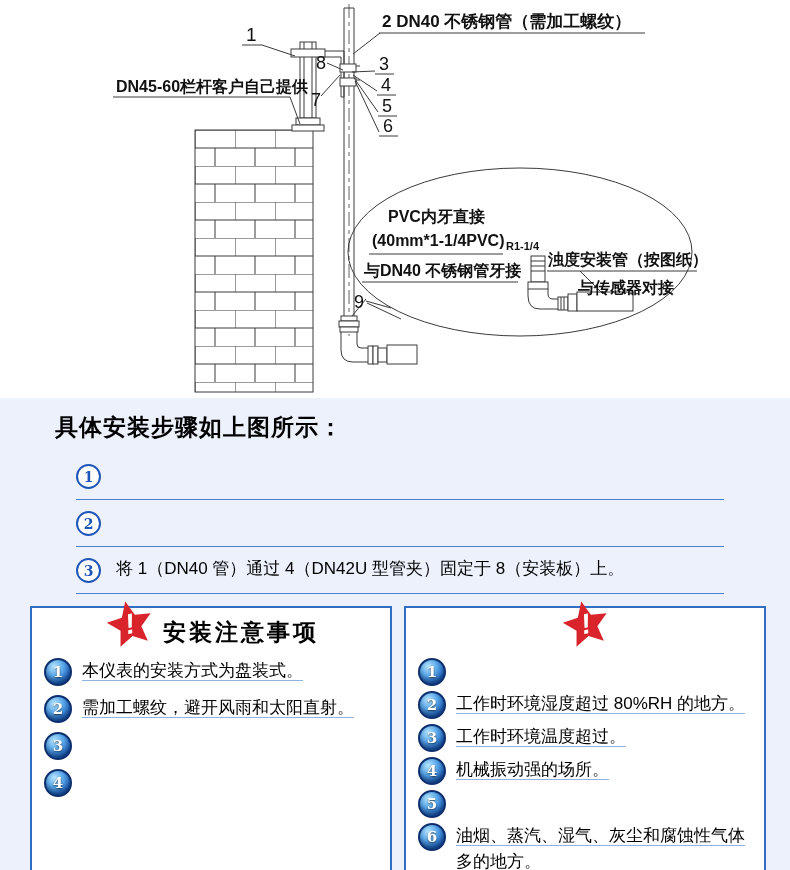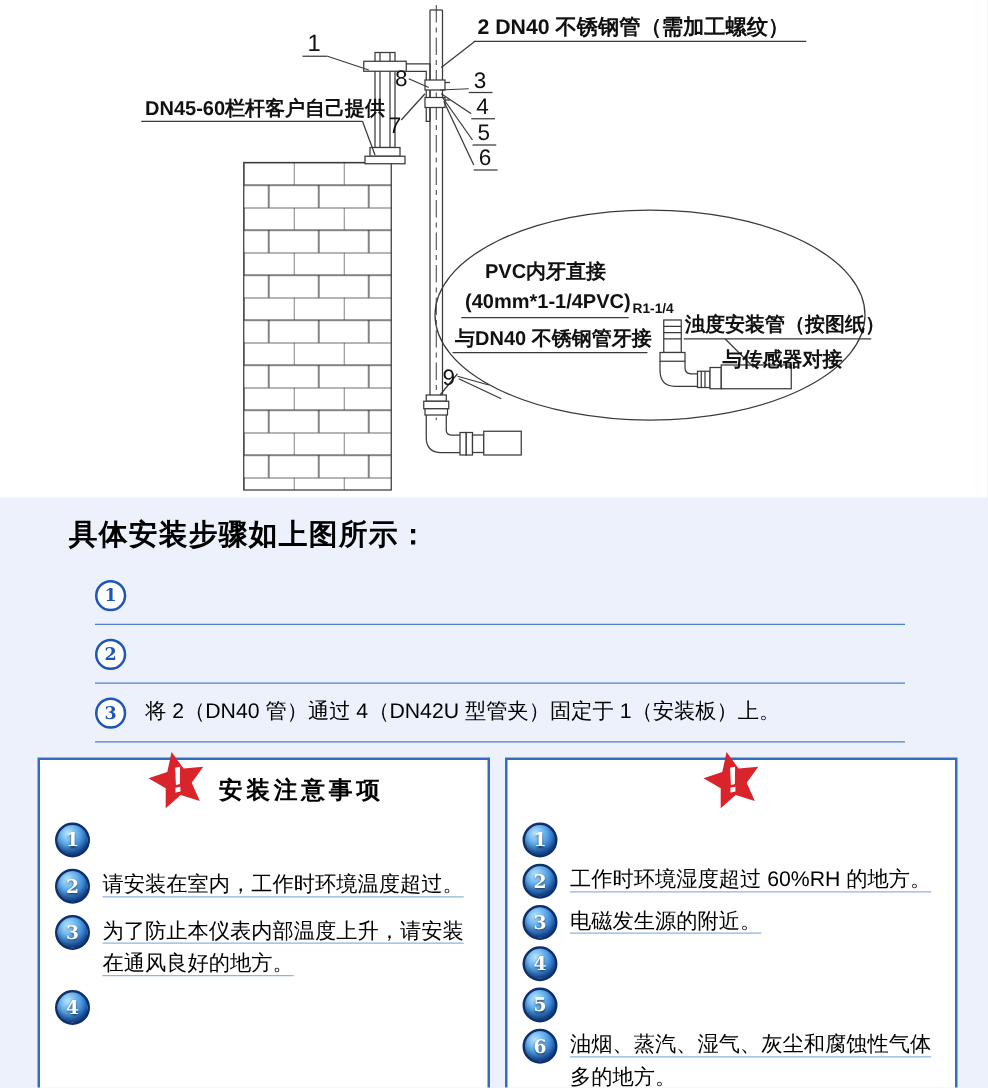--- a/index.html
+++ b/index.html
@@ -20,21 +20,21 @@
   .step-num{flex:0 0 auto;width:21px;height:21px;border:2px solid #1d55b8;border-radius:50%;
     color:#1d55b8;font-weight:bold;font-size:14px;line-height:1;display:flex;align-items:center;justify-content:center;
     background:#fff;font-family:"DejaVu Serif",serif;margin-top:2px;}
   .step-text{font-size:17px;line-height:1.55;}
 
   
   .boxes{display:flex;gap:12px;margin:12px 24px 0 30px;}
   .warn-box{flex:1;background:#ffffff;border:2px solid #2f6ec2;padding:4px 10px 8px 12px;position:relative;}
   .box-header{display:flex;align-items:center;justify-content:center;gap:8px;height:40px;margin-bottom:6px;}
   .star-icon{width:50px;height:50px;margin-top:-16px;flex:0 0 auto;}
-  .box-title{font-size:19px;font-weight:bold;letter-spacing:3px;white-space:nowrap;}
+  .box-title{font-size:23px;font-weight:bold;letter-spacing:3px;white-space:nowrap;}
   .warn-item{display:flex;gap:10px;align-items:flex-start;}
   .notice .warn-item{margin-bottom:9px;}
   .avoid .warn-item{margin-bottom:5px;}
   .bullet{flex:0 0 auto;width:24px;height:24px;border-radius:50%;
     background:radial-gradient(circle at 35% 28%, #b8e6fd 0%, #5aa8ea 38%, #1c5cb4 72%, #0d3a86 100%);
     border:2px solid #0e2f6e;color:#fff;font-weight:bold;font-size:15px;
     display:flex;align-items:center;justify-content:center;
     text-shadow:0 1px 2px rgba(0,0,0,.65);box-shadow:inset 0 -3px 4px rgba(0,0,0,.3);
     font-family:"DejaVu Serif",serif;}
   .warn-text{font-size:17px;line-height:1.5;
@@ -176,49 +176,49 @@
   <div class="steps-title">具体安装步骤如上图所示：</div>
   <div class="steps-list">
     <div class="step-row">
       <span class="step-num">1</span>
     </div>
     <div class="step-row">
       <span class="step-num">2</span>
     </div>
     <div class="step-row">
       <span class="step-num">3</span>
-      <span class="step-text">将 2（DN40 管）通过 4（DN42U 型管夹）固定于 1（安装板）上。</span>
+      <span class="step-text">将 1（DN40 管）通过 4（DN42U 型管夹）固定于 8（安装板）上。</span>
     </div>
   </div>
 </div>
 
 <div class="boxes">
 
   <div class="warn-box notice">
     <div class="box-header">
       <span class="star-icon">
         <svg viewBox="0 0 48 48" width="50" height="50">
           <g transform="rotate(-12 24 24)">
             <path d="M24 2 L30.4 16.4 L45.5 18.1 L34.2 28.4 L37.4 43.4 L24 35.8 L10.6 43.4 L13.8 28.4 L2.5 18.1 L17.6 16.4 Z" fill="#d8242a"></path>
             <text x="24" y="33" font-size="27" font-weight="bold" font-style="italic" fill="#ffffff" text-anchor="middle" font-family="Liberation Sans, sans-serif">!</text>
           </g>
         </svg>
       </span>
       <span class="box-title">安装注意事项</span>
     </div>
     <div class="warn-item">
       <span class="bullet">1</span>
+      <span class="warn-text">本仪表的安装方式为盘装式。</span>
     </div>
     <div class="warn-item">
       <span class="bullet">2</span>
-      <span class="warn-text">请安装在室内，工作时环境温度超过。</span>
+      <span class="warn-text">需加工螺纹，避开风雨和太阳直射。</span>
     </div>
     <div class="warn-item">
       <span class="bullet">3</span>
-      <span class="warn-text">为了防止本仪表内部温度上升，请安装在通风良好的地方。</span>
     </div>
     <div class="warn-item">
       <span class="bullet">4</span>
     </div>
   </div>
 
   <div class="warn-box avoid">
     <div class="box-header">
       <span class="star-icon">
         <svg viewBox="0 0 48 48" width="50" height="50">
@@ -227,28 +227,29 @@
             <text x="24" y="33" font-size="27" font-weight="bold" font-style="italic" fill="#ffffff" text-anchor="middle" font-family="Liberation Sans, sans-serif">!</text>
           </g>
         </svg>
       </span>
     </div>
     <div class="warn-item">
       <span class="bullet">1</span>
     </div>
     <div class="warn-item">
       <span class="bullet">2</span>
-      <span class="warn-text">工作时环境湿度超过 60%RH 的地方。</span>
+      <span class="warn-text">工作时环境湿度超过 80%RH 的地方。</span>
     </div>
     <div class="warn-item">
       <span class="bullet">3</span>
-      <span class="warn-text">电磁发生源的附近。</span>
+      <span class="warn-text">工作时环境温度超过。</span>
     </div>
     <div class="warn-item">
       <span class="bullet">4</span>
+      <span class="warn-text">机械振动强的场所。</span>
     </div>
     <div class="warn-item">
       <span class="bullet">5</span>
     </div>
     <div class="warn-item">
       <span class="bullet">6</span>
       <span class="warn-text">油烟、蒸汽、湿气、灰尘和腐蚀性气体多的地方。</span>
     </div>
   </div>
 </div>

